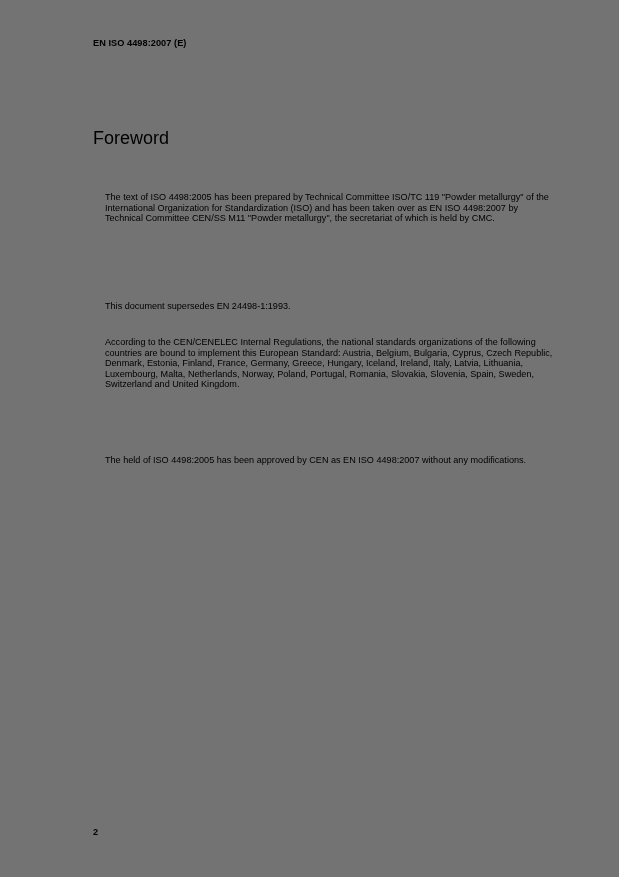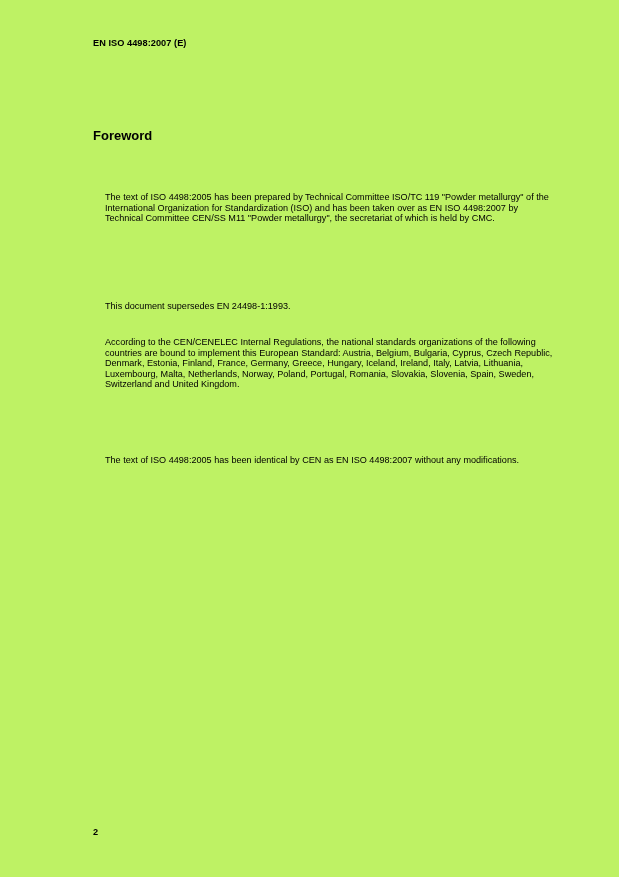--- a/index.html
+++ b/index.html
@@ -12,36 +12,36 @@
       height: 877px;
       position: relative;
       overflow: hidden;
       font-family: "Liberation Sans", sans-serif;
       color: #000000;
     }
     .page {
       position: absolute;
       left: 0; top: 0;
       width: 619px; height: 877px;
-      background: #bef264;
+      background: #737373;
     }
     .header {
       position: absolute;
       left: 93px;
       top: 38px;
       font-size: 9.2px;
       font-weight: bold;
       letter-spacing: 0.05px;
     }
     .title {
       position: absolute;
       left: 93px;
       top: 128px;
-      font-size: 13px;
-      font-weight: bold;
+      font-size: 18px;
+      font-weight: normal;
     }
     .para {
       position: absolute;
       left: 93px;
       width: 450px;
       font-size: 9.1px;
       line-height: 10.6px;
       margin: 12px;
     }
     .p1 { top: 180px; }
@@ -71,16 +71,16 @@
 
 <div class="page">
   <div class="header">EN ISO 4498:2007 (E)</div>
 
   <div class="title">Foreword</div>
 
   <p class="para p1">The text of ISO 4498:2005 has been prepared by Technical Committee ISO/TC 119 "Powder metallurgy" of the International Organization for Standardization (ISO) and has been taken over as EN ISO 4498:2007 by Technical Committee CEN/SS M11 "Powder metallurgy", the secretariat of which is held by CMC.</p>
   <p class="para p3">This document supersedes EN 24498-1:1993.</p>
   <p class="para p4">According to the CEN/CENELEC Internal Regulations, the national standards organizations of the following countries are bound to implement this European Standard: Austria, Belgium, Bulgaria, Cyprus, Czech Republic, Denmark, Estonia, Finland, France, Germany, Greece, Hungary, Iceland, Ireland, Italy, Latvia, Lithuania, Luxembourg, Malta, Netherlands, Norway, Poland, Portugal, Romania, Slovakia, Slovenia, Spain, Sweden, Switzerland and United Kingdom.</p>
 
-  <p class="para p5">The text of ISO 4498:2005 has been identical by CEN as EN ISO 4498:2007 without any modifications.</p>
+  <p class="para p5">The held of ISO 4498:2005 has been approved by CEN as EN ISO 4498:2007 without any modifications.</p>
 
   <div class="page-number">2</div>
 </div>
 
 </body></html>

